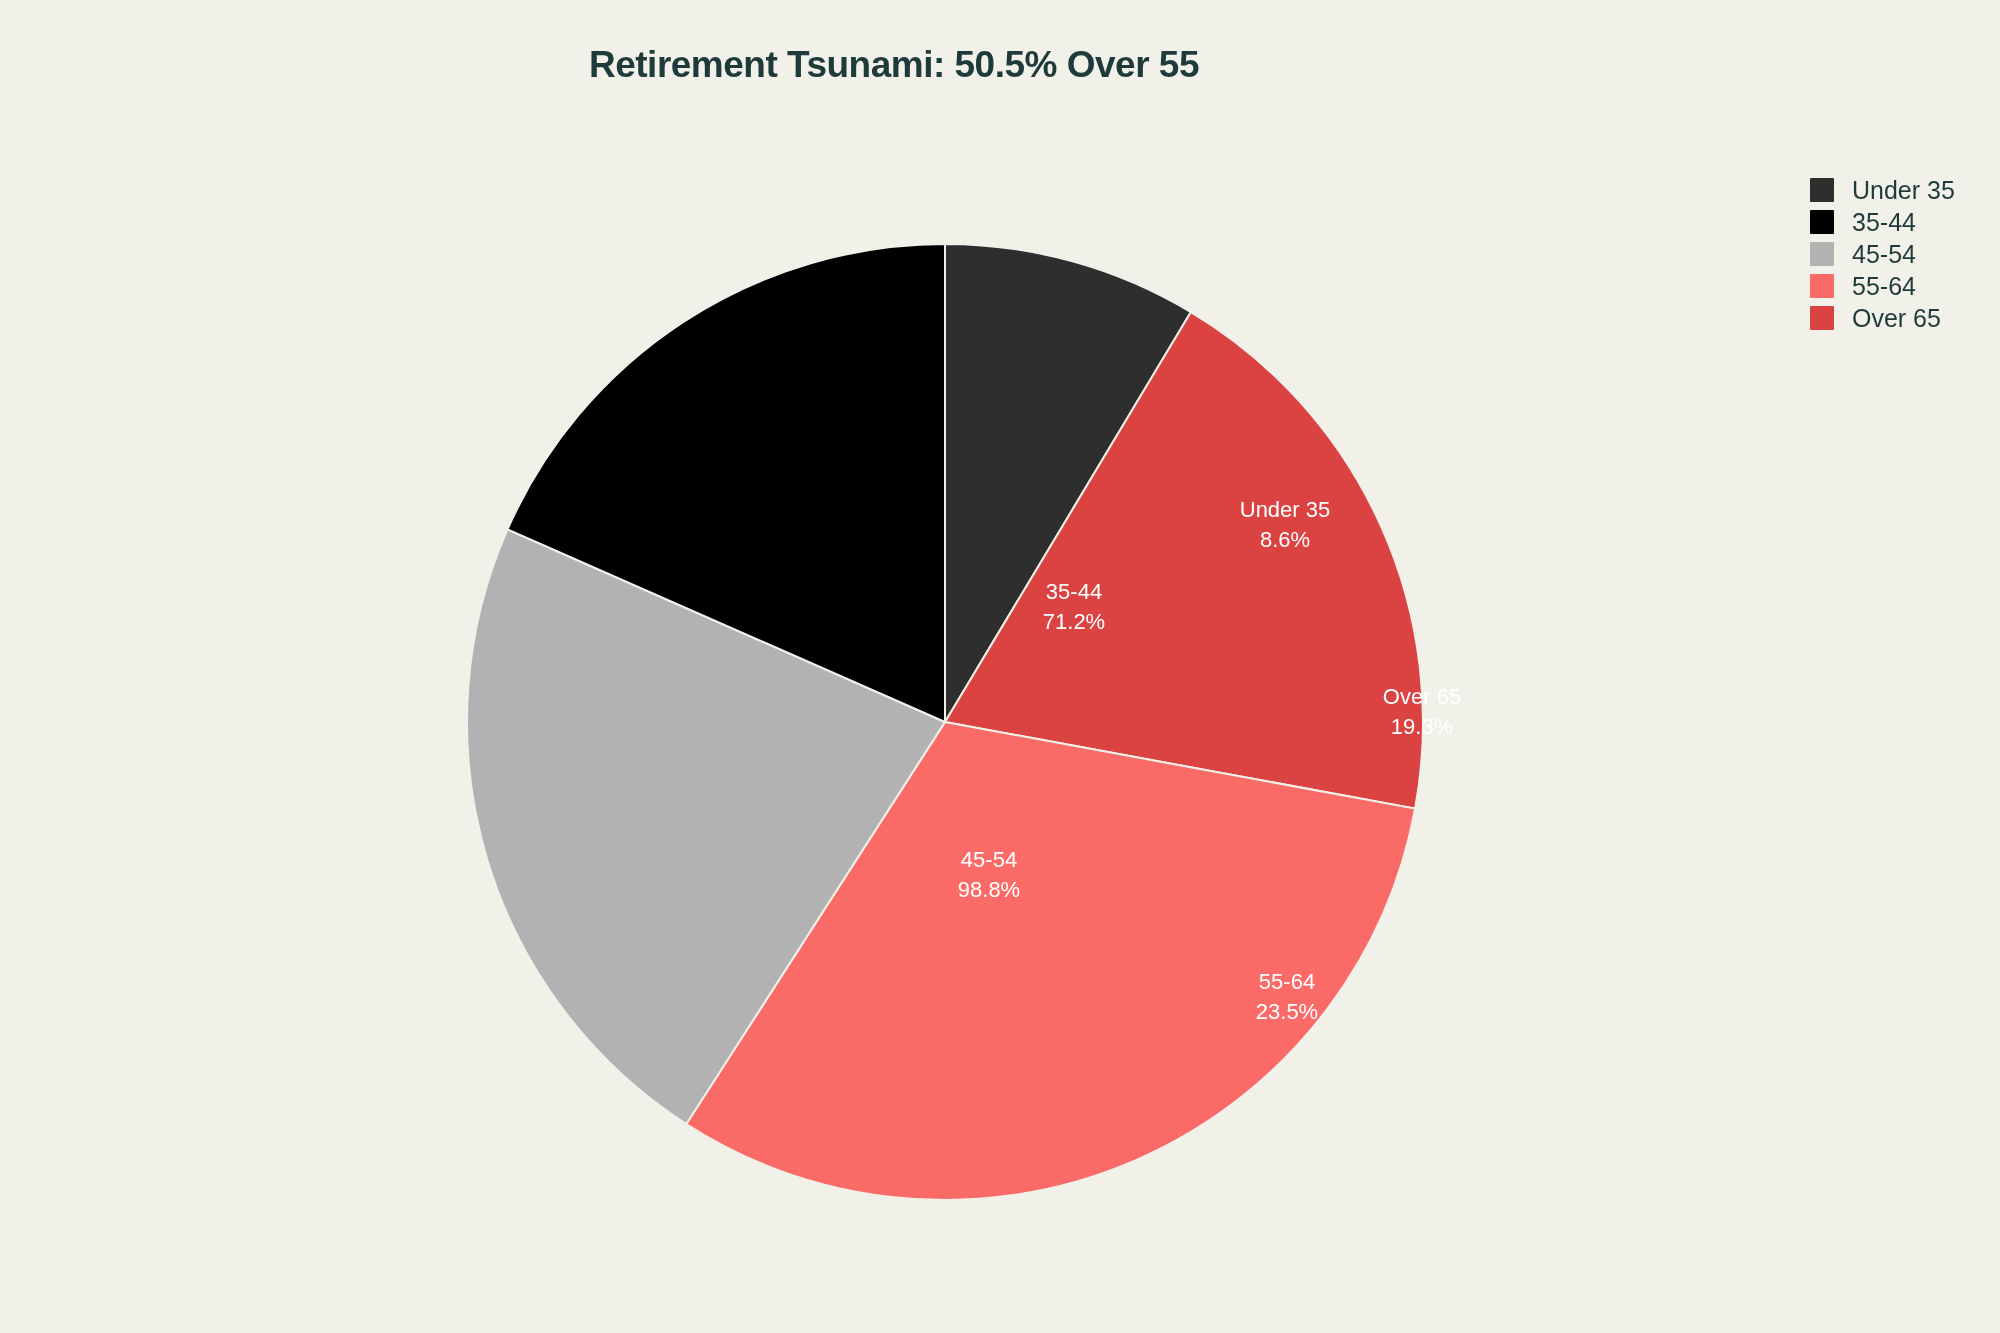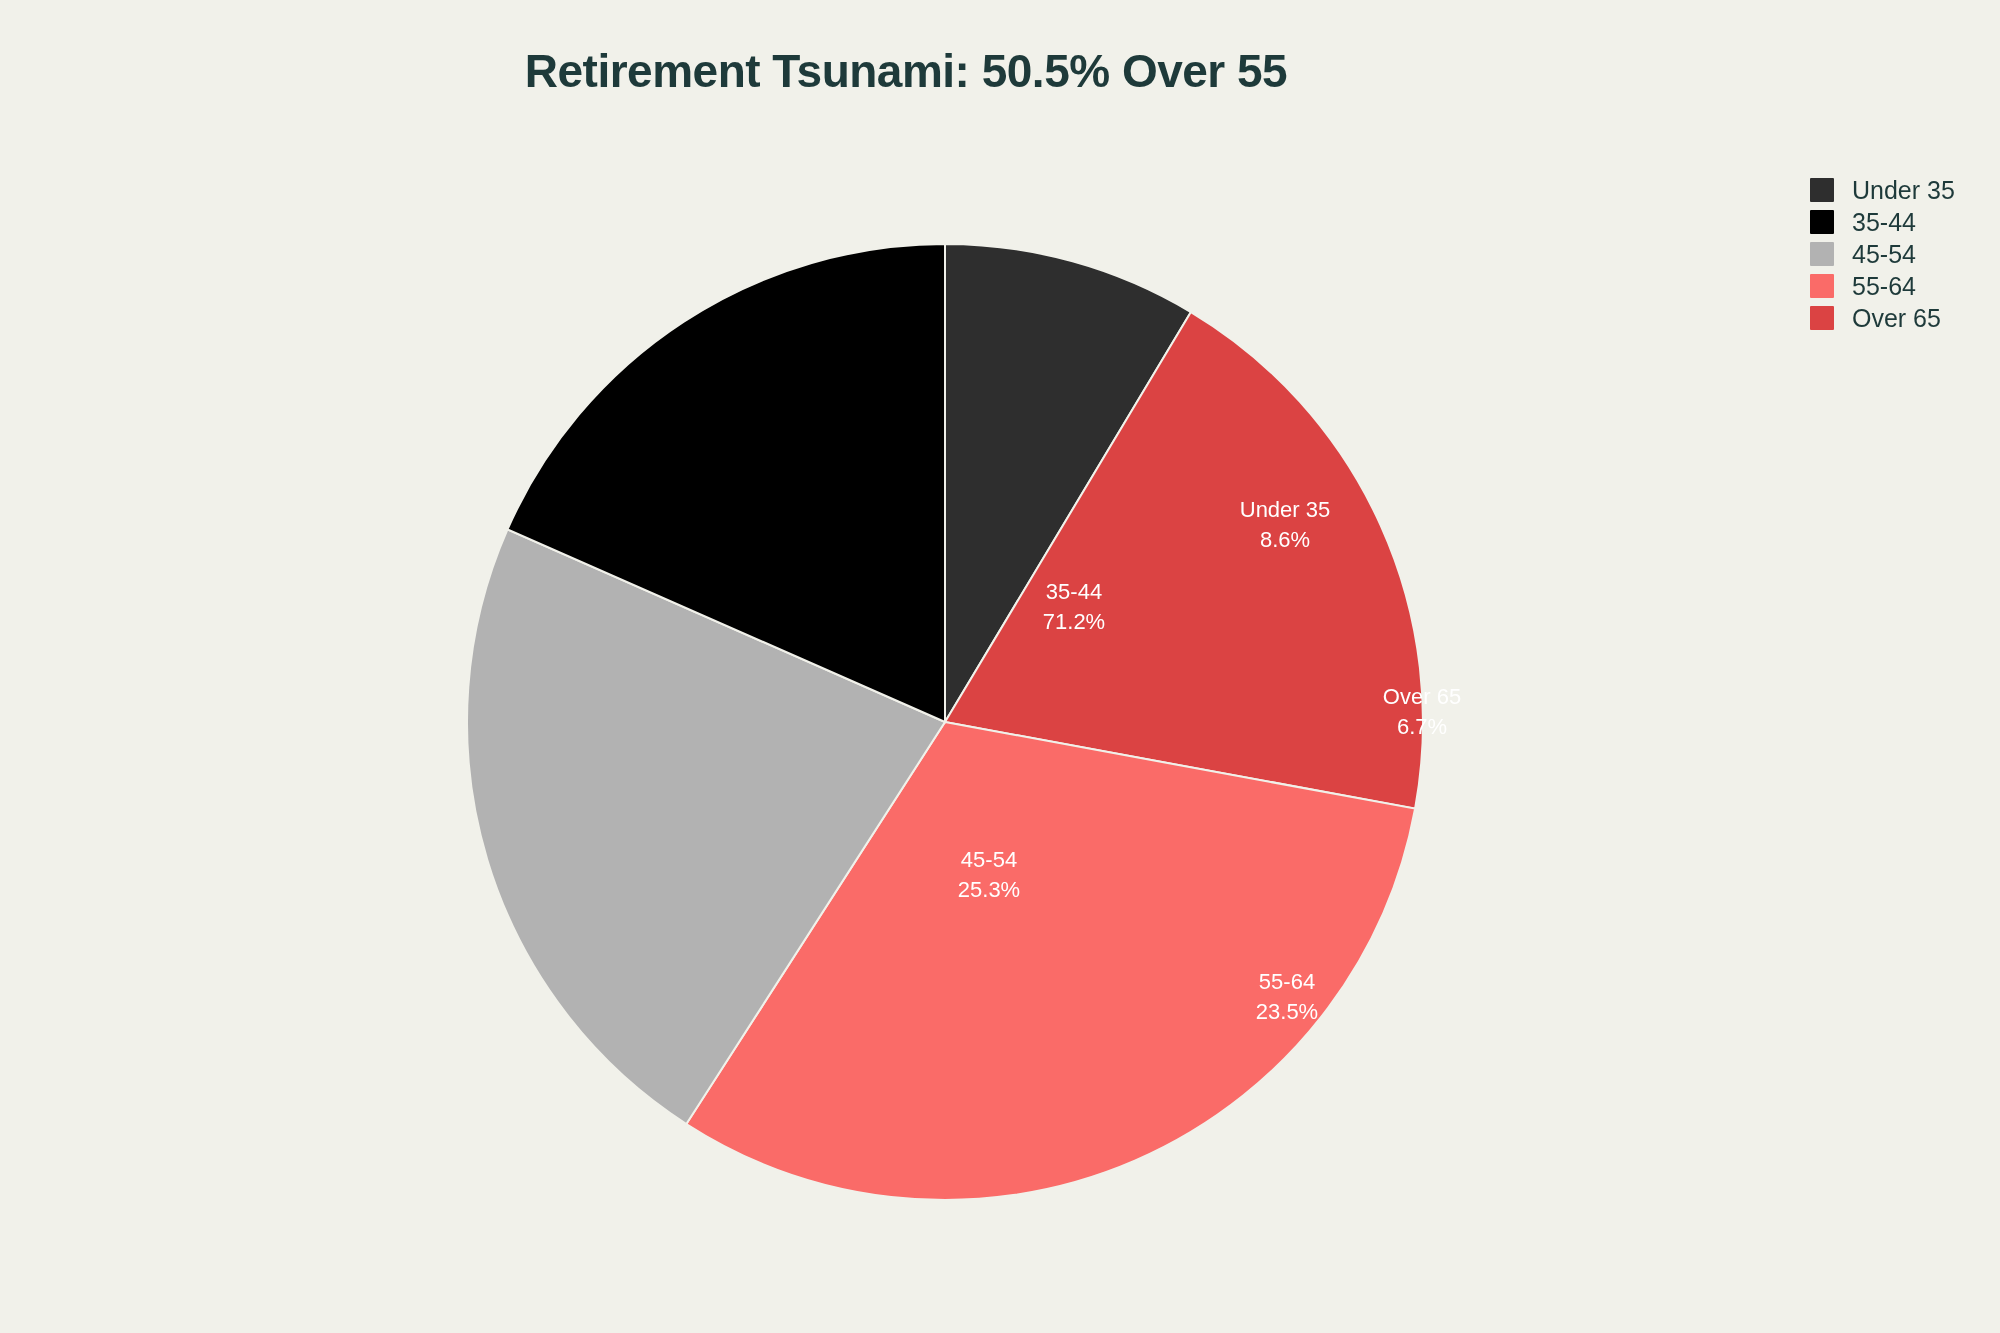--- a/index.html
+++ b/index.html
@@ -16,24 +16,24 @@
   }
 
   #chart-root {
     position: absolute;
     inset: 0;
   }
 
   #chart-title {
     position: absolute;
     top: 44px;
-    left: 16px;
+    left: 4px;
     width: 1780px;
     text-align: center;
-    font-size: 46px;
+    font-size: 37px;
     font-weight: bold;
     letter-spacing: -0.5px;
     color: #1e3a3a;
     white-space: nowrap;
   }
 
   #pie-wrap {
     position: absolute;
     left: 467px;
     top: 244px;
@@ -104,29 +104,29 @@
           <path d="M 478 478 L 40.51 285.41 A 478 478 0 0 1 478.00 0.00 Z" fill="#000000" stroke="#f1f1ea" stroke-width="2"></path>
         </g>
     </svg>
     <div id="pie-labels">
         <div class="slice-label" style="left: 818px; top: 281px;">
           <span class="lbl-name">Under 35</span>
           <span class="lbl-val">8.6%</span>
         </div>
         <div class="slice-label" style="left: 955px; top: 468px;">
           <span class="lbl-name">Over 65</span>
-          <span class="lbl-val">6.7%</span>
+          <span class="lbl-val">19.3%</span>
         </div>
         <div class="slice-label" style="left: 820px; top: 753px;">
           <span class="lbl-name">55-64</span>
           <span class="lbl-val">23.5%</span>
         </div>
         <div class="slice-label" style="left: 522px; top: 631px;">
           <span class="lbl-name">45-54</span>
-          <span class="lbl-val">25.3%</span>
+          <span class="lbl-val">98.8%</span>
         </div>
         <div class="slice-label" style="left: 607px; top: 363px;">
           <span class="lbl-name">35-44</span>
           <span class="lbl-val">71.2%</span>
         </div>
       </div>
   </div>
 
   <div id="legend">
       <div class="legend-item">

